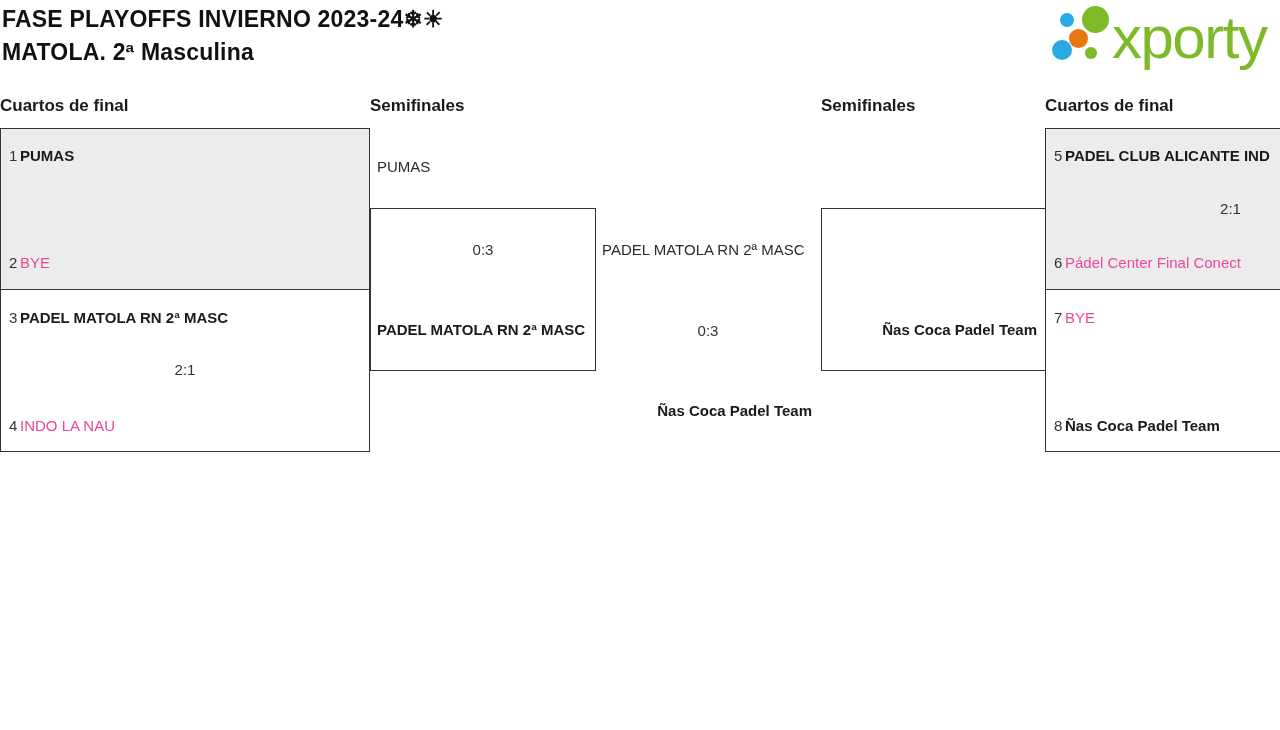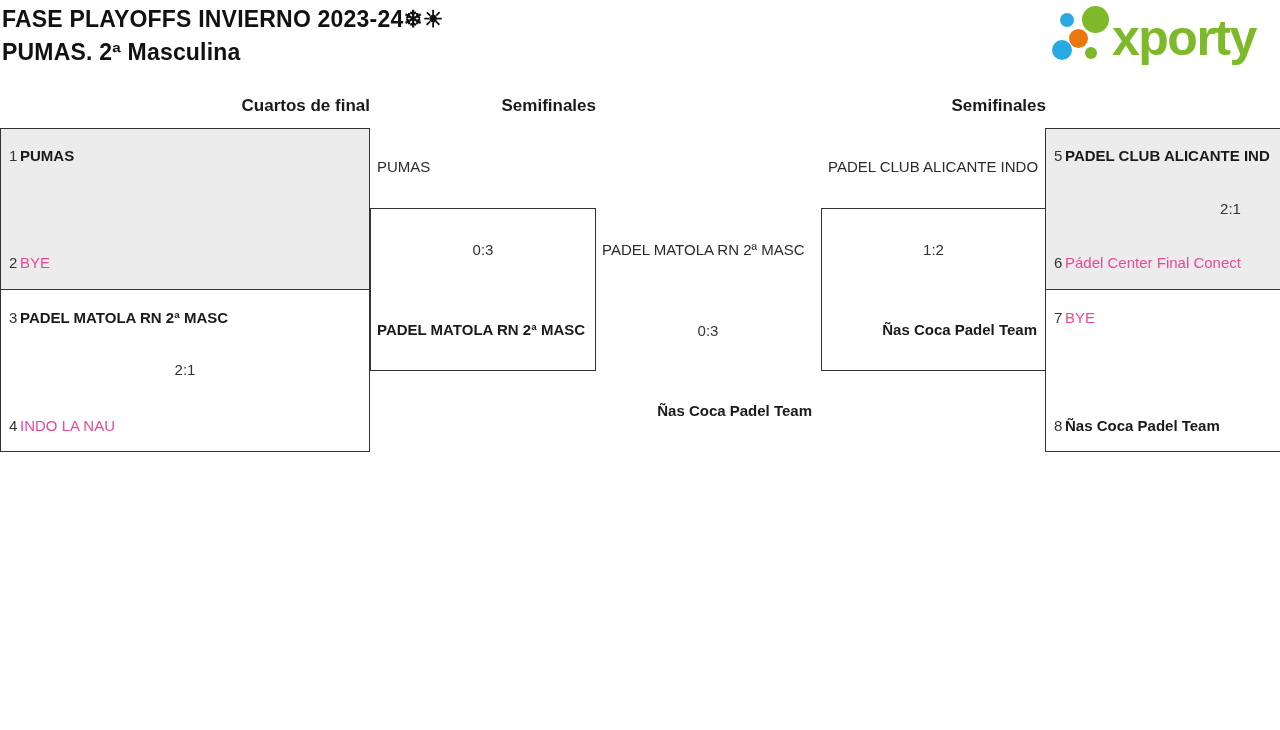--- a/index.html
+++ b/index.html
@@ -16,25 +16,25 @@
 
   
   #logo { left:1048px; top:3px; width:228px; height:64px; cursor:pointer; }
   .dot { position:absolute; border-radius:50%; }
   #dot-blue-sm  { left:12px; top:10px; width:14px; height:14px; }
   #dot-green-lg { left:34px; top:3px;  width:27px; height:27px; }
   #dot-orange   { left:21px; top:26px; width:19px; height:19px; }
   #dot-blue-lg  { left:4px;  top:37px; width:20px; height:20px; }
   #dot-green-sm { left:37px; top:44px; width:12px; height:12px; }
   #logo-word { position:absolute; left:64px; top:0; height:64px; display:flex;
-               align-items:center; padding-top:5px; font-size:50px; font-weight:bold;
+               align-items:center; padding-top:5px; font-size:60px; font-weight:normal;
                letter-spacing:-1.5px; }
 
   
-  .round-header { top:96px; height:22px; text-align:right; font-size:17px;
+  .round-header { top:96px; height:22px; text-align:left; font-size:17px;
                   font-weight:600; color:#1a1a1a; white-space:nowrap; }
 
   
   .match-box { border:1px solid #333; background:#fff; }
   .match-box.shaded { background:#ececec; }
 
   
   .team-row { height:20px; display:flex; align-items:center; font-size:15px;
               color:#333; white-space:nowrap; }
   .team-row .seed { padding-left:9px; width:20px; flex:0 0 20px; color:#333;
@@ -47,21 +47,21 @@
                 white-space:nowrap; overflow:hidden; }
   .free-label.winner { font-weight:bold; color:#1a1a1a; }
   .align-right { text-align:right; padding-right:9px; }
 </style>
 </head>
 <body>
 
 <div id="stage">
 
   <div class="abs title-line" id="title1">FASE PLAYOFFS INVIERNO 2023-24❄☀</div>
-  <div class="abs title-line" id="title2">PUMAS. 2ª Masculina</div>
+  <div class="abs title-line" id="title2">MATOLA. 2ª Masculina</div>
 
   <div class="abs" id="logo">
     <span class="dot" id="dot-blue-sm" style="background-color: rgb(41, 169, 225);"></span>
     <span class="dot" id="dot-green-lg" style="background-color: rgb(125, 185, 40);"></span>
     <span class="dot" id="dot-orange" style="background-color: rgb(232, 119, 14);"></span>
     <span class="dot" id="dot-blue-lg" style="background-color: rgb(41, 169, 225);"></span>
     <span class="dot" id="dot-green-sm" style="background-color: rgb(125, 185, 40);"></span>
     <span id="logo-word" style="color: rgb(125, 185, 40);">xporty</span>
   </div>
 
@@ -97,22 +97,20 @@
   </div>
 
   <div class="abs free-label" style="left:377px;top:157px;width:218px">PUMAS</div>
   <div class="abs score" style="left:370px;top:240px;width:226px">0:3</div>
   <div class="abs free-label winner" style="left:377px;top:320px;width:219px">PADEL MATOLA RN 2ª MASC</div>
 
   <div class="abs free-label" style="left:602px;top:240px;width:219px">PADEL MATOLA RN 2ª MASC</div>
   <div class="abs score" style="left:595px;top:321px;width:226px">0:3</div>
   <div class="abs free-label winner align-right" style="left:595px;top:401px;width:226px">Ñas Coca Padel Team</div>
 
-  <div class="abs free-label" style="left:828px;top:157px;width:217px">PADEL CLUB ALICANTE INDO</div>
-  <div class="abs score" style="left:821px;top:240px;width:225px">1:2</div>
   <div class="abs free-label winner align-right" style="left:821px;top:320px;width:225px">Ñas Coca Padel Team</div>
 
   <div class="abs team-row" style="left:1045px;top:145px;width:371px">
     <span class="seed">5</span>
     <span class="team-name winner">PADEL CLUB ALICANTE IND</span>
   </div>
   <div class="abs score" style="left:1045px;top:199px;width:371px">2:1</div>
   <div class="abs team-row" style="left:1045px;top:252px;width:371px">
     <span class="seed">6</span>
     <span class="team-name">Pádel Center Final Conect</span>

